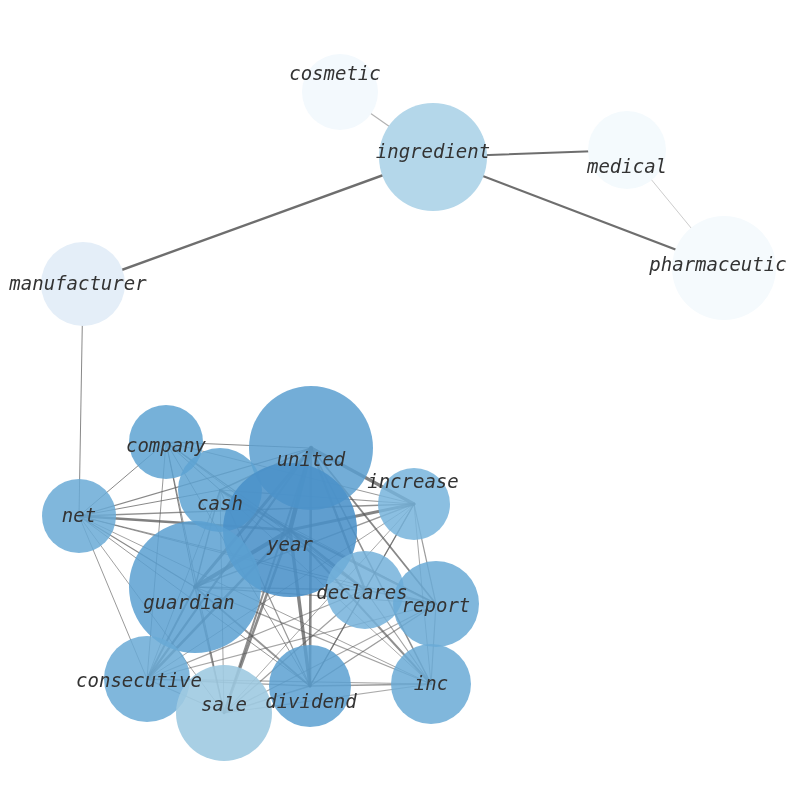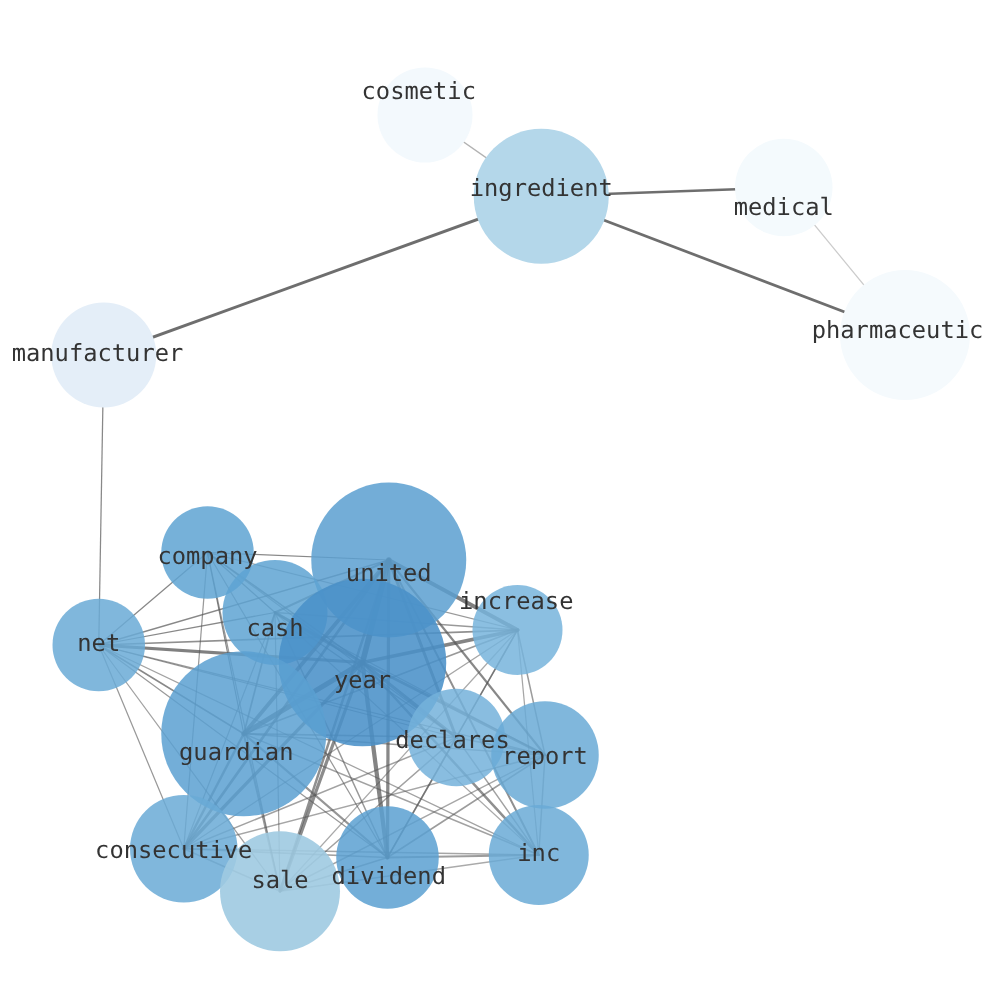--- a/index.html
+++ b/index.html
@@ -11,20 +11,21 @@
     width: 794px;
     height: 790px;
     font-family: "DejaVu Sans Mono", "Liberation Mono", monospace;
     overflow: hidden;
   }
   #graph-root {
     position: relative;
     width: 782px;
     height: 790px;
     background: #ffffff;
+    font-style: italic;
   }
   svg#network-svg {
     display: block;
     width: 794px;
     height: 790px;
   }
   .node-circle {
     stroke: none;
   }
   .node-label {

